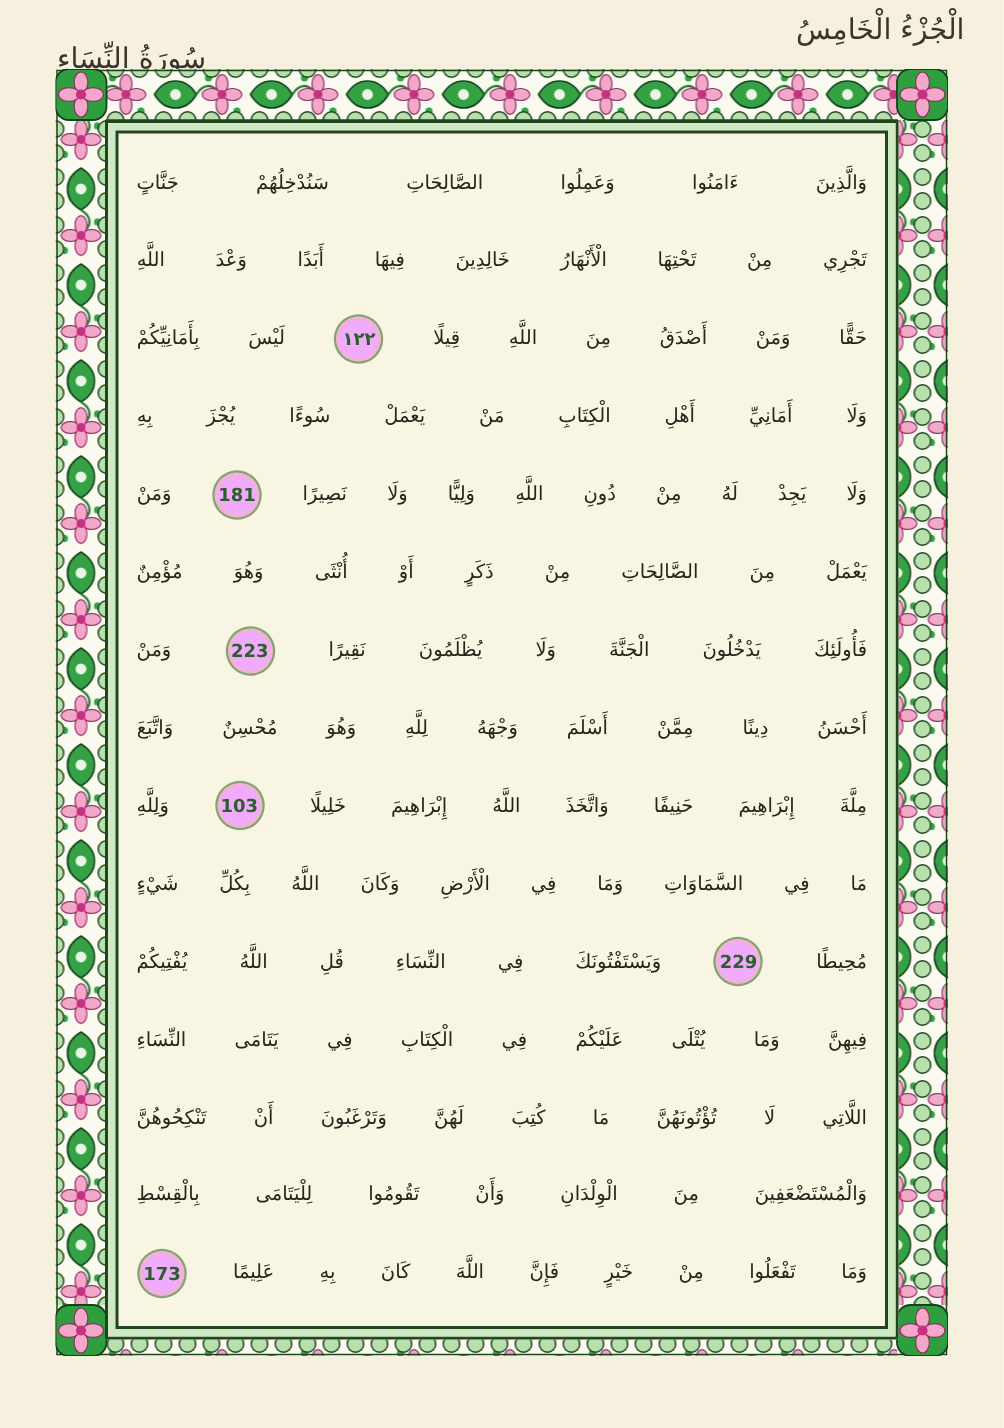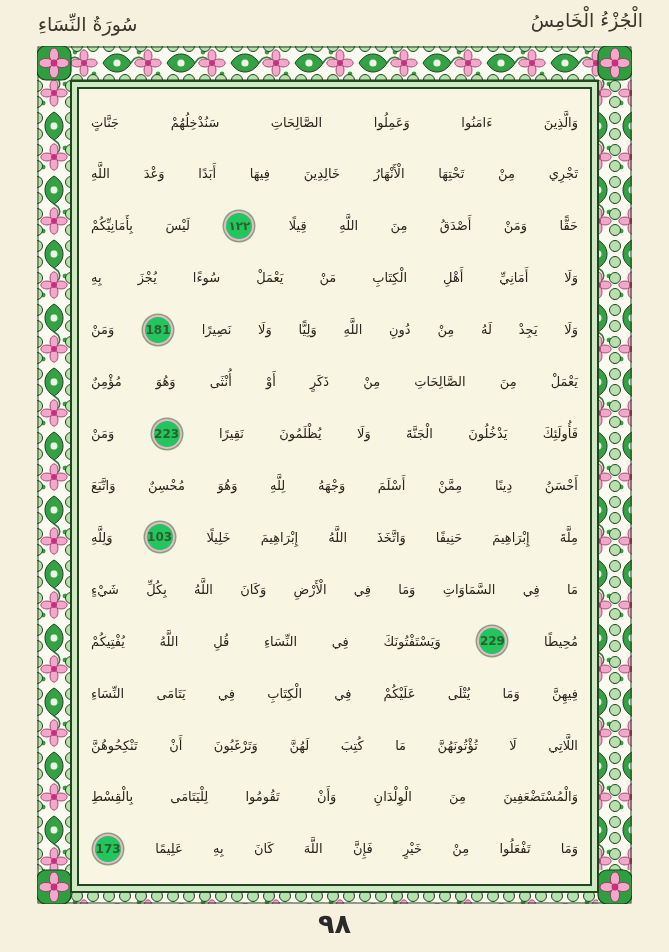--- a/index.html
+++ b/index.html
@@ -9,21 +9,21 @@
     background:#f6f1df;
     font-family:"DejaVu Sans", sans-serif;
     overflow:hidden;
   }
   
   .hdr{
     position:absolute;top:6px;left:0;right:0;height:38px;
     color:#3a352c;font-size:19px;direction:rtl;
   }
   .hdr .juz{position:absolute;right:26px;top:3px;text-align:center;}
-  .hdr .surah{position:absolute;left:38px;top:7px;}
+  .hdr .surah{position:absolute;left:38px;top:22px;}
   
   .border-art{position:absolute;left:37px;top:46px;}
   
   .frame-a{
     position:absolute;left:70px;top:80px;width:529px;height:813px;
     border:2px solid #20451f;background:#f9f5e3;box-sizing:border-box;
   }
   .frame-b{
     width:100%;height:100%;box-sizing:border-box;
     border:5px solid #cfe9c4;
@@ -41,21 +41,21 @@
   .qline{
     display:flex;justify-content:space-between;align-items:center;
     direction:rtl;height:50px;
     font-size:24px;color:#29241d;
     white-space:nowrap;
   }
   .qline .w{flex:0 0 auto;}
   .vmark{
     flex:0 0 auto;
     width:26px;height:26px;border-radius:50%;
-    background:#22c55e;
+    background:#f0abfc;
     box-shadow:0 0 0 2px #f0b4d2, 0 0 0 3.5px #86a473;
     color:#2c5f2a;font-size:12px;font-weight:bold;
     display:flex;align-items:center;justify-content:center;
     margin:0 4px;
   }
   
   .pageno{
     position:absolute;left:0;right:0;top:908px;
     text-align:center;font-size:27px;font-weight:bold;color:#2a2a2a;
     letter-spacing:4px;
@@ -306,15 +306,14 @@
               <span class="w">كَانَ</span>
               <span class="w">بِهِ</span>
               <span class="w">عَلِيمًا</span>
               <span class="vmark">173</span>
             </div>
           </div>
       </div>
     </div>
   </div>
 
-  <div class="pageno">٩٨</div>
 
 </div>
 
 </body></html>

